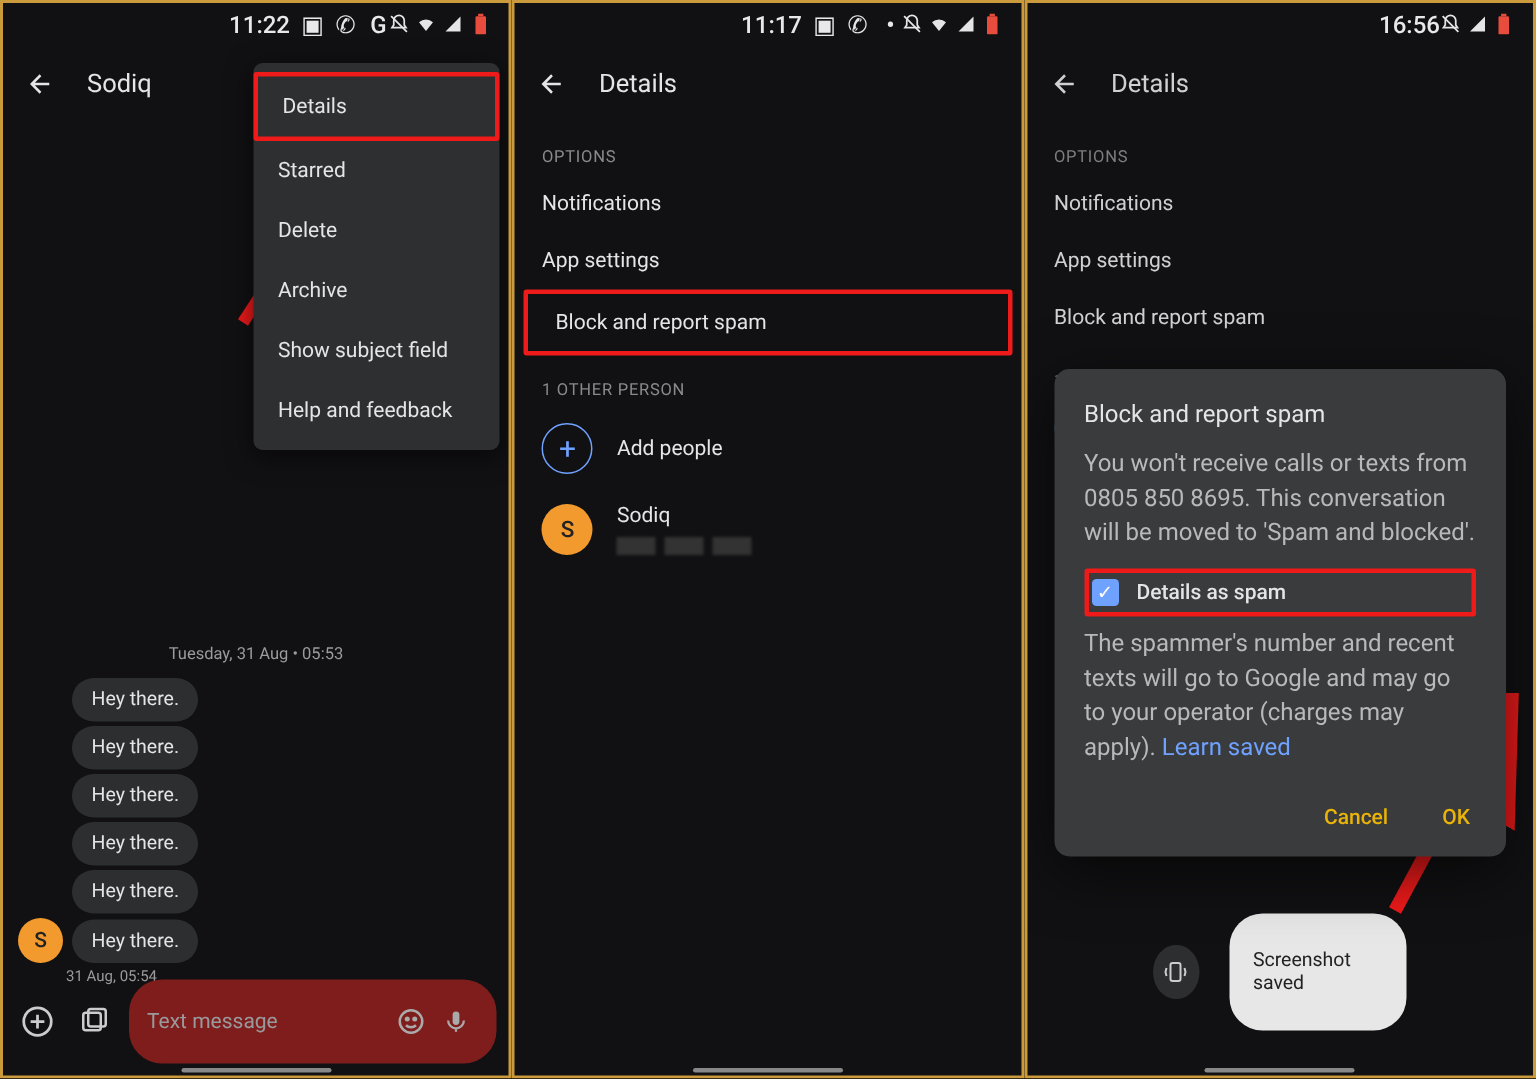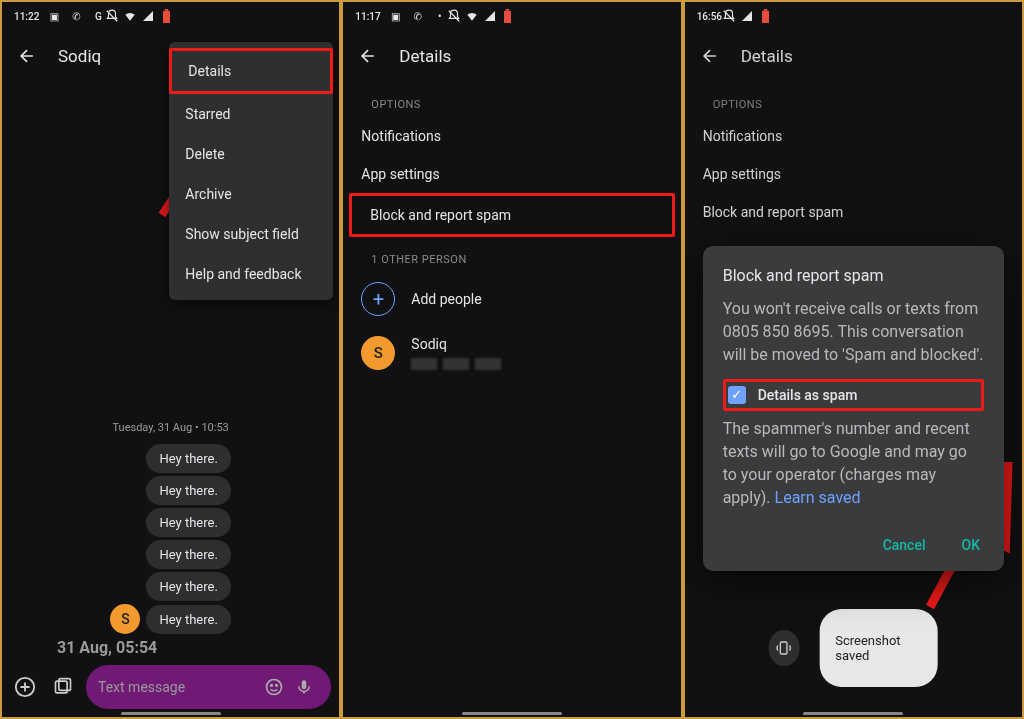--- a/index.html
+++ b/index.html
@@ -1,70 +1,70 @@
 <!DOCTYPE html>
 <html><head>
 <meta charset="utf-8">
 <style>
 * { margin: 0; padding: 0; box-sizing: border-box; font-family: Roboto, Arial, sans-serif; }
 body { background: #000; width: 1024px; height: 719px; display: flex; }
 .panel { flex: 1; height: 719px; border: 2px solid #ca9a3d; background: #111113; position: relative; overflow: hidden; color: #e5e5e7; }
 
 
-.statusbar { height: 28px; display: flex; align-items: center; justify-content: flex-start; padding: 0 12px; font-size: 10px; font-weight: 500; color: #e8e8ea; }
+.statusbar { height: 28px; display: flex; align-items: center; justify-content: flex-end; padding: 0 12px; font-size: 16px; font-weight: 500; color: #e8e8ea; }
 .sb-left { display: flex; align-items: center; gap: 8px; }
 .sb-right { display: flex; align-items: center; gap: 4px; }
 .sb-icon { width: 14px; height: 14px; display: inline-flex; align-items: center; justify-content: center; }
 
 
 .headerrow { height: 52px; display: flex; align-items: center; padding: 0 14px; gap: 20px; }
 .back { width: 22px; height: 22px; display: flex; align-items: center; justify-content: center; cursor: pointer; }
 .headertitle { font-size: 17px; font-weight: 400; }
 
 
 .dropdown { position: absolute; top: 40px; right: 6px; width: 164px; background: #2e2f31; border-radius: 6px; box-shadow: 0 4px 18px rgba(0,0,0,.6); padding: 6px 0; z-index: 5; }
 .dd-item { padding: 12px 16px; font-size: 14px; cursor: pointer; white-space: nowrap; }
 .redbox { border: 3px solid #ef1a1a; border-radius: 2px; }
 .arrow { position: absolute; z-index: 4; pointer-events: none; }
 
 
 .timestamp-center { text-align: center; font-size: 11px; color: #9b9b9d; margin: 6px 0 10px; }
 .msgs { position: absolute; bottom: 60px; left: 0; right: 0; padding: 0 10px; }
-.bubble-row { display: flex; align-items: flex-end; margin: 3px 0; justify-content: center; }
+.bubble-row { display: flex; align-items: flex-end; margin: 3px 0; }
 .avatar { width: 30px; height: 30px; border-radius: 50%; background: #f29a2e; color: #222; display: flex; align-items: center; justify-content: center; font-size: 14px; font-weight: 500; margin-right: 6px; }
 .avatar-spacer { width: 36px; }
 .bubble { background: #2d2e30; border-radius: 16px; padding: 7px 13px; font-size: 13px; }
-.msg-ts { font-size: 16px; color: #9a9a9c; margin-left: 45px; margin-top: 4px; font-weight: bold; }
+.msg-ts { font-size: 10px; color: #9a9a9c; margin-left: 32px; margin-top: 4px; }
 
 
 .composer { position: absolute; bottom: 8px; left: 0; right: 0; display: flex; align-items: center; padding: 0 8px; gap: 8px; }
 .cb { width: 30px; height: 30px; display: flex; align-items: center; justify-content: center; color: #ccc; cursor: pointer; }
-.inputpill { flex: 1; background: #701a75; border-radius: 22px; height: 44px; display: flex; align-items: center; padding: 0 12px; color: #9a9a9c; font-size: 14px; }
+.inputpill { flex: 1; background: #7f1d1d; border-radius: 22px; height: 56px; display: flex; align-items: center; padding: 0 12px; color: #9a9a9c; font-size: 14px; }
 .inputpill .spacer { flex: 1; }
 .navhint { position: absolute; bottom: 2px; left: 50%; transform: translateX(-50%); width: 100px; height: 3px; background: #888; border-radius: 2px; }
 
 
-.sectionlabel { font-size: 11px; color: #8a8a8c; letter-spacing: .5px; padding: 16px 28px 6px; }
+.sectionlabel { font-size: 11px; color: #8a8a8c; letter-spacing: .5px; padding: 16px 18px 6px; }
 .option { padding: 11px 18px; font-size: 14px; cursor: pointer; }
 .personitem { display: flex; align-items: flex-start; padding: 10px 18px; gap: 16px; cursor: pointer; }
 .plusicon { width: 34px; height: 34px; border-radius: 50%; border: 1.5px solid #6fa1ff; color: #6fa1ff; display: flex; align-items: center; justify-content: center; font-size: 20px; }
 .pavatar { width: 34px; height: 34px; border-radius: 50%; background: #f29a2e; color: #222; display: flex; align-items: center; justify-content: center; font-size: 15px; font-weight: 500; }
 .pname { font-size: 14px; }
 .blurred { display: flex; gap: 6px; margin-top: 6px; }
 .blurred span { width: 26px; height: 12px; background: #333; filter: blur(1px); }
 
 
 .dialog { position: absolute; top: 244px; left: 18px; right: 18px; background: #3a3b3d; border-radius: 10px; padding: 20px 20px 12px; box-shadow: 0 10px 40px rgba(0,0,0,.6); z-index: 10; }
 .dlg-title { font-size: 16px; margin-bottom: 12px; }
 .dlg-text { font-size: 16px; color: #b9b9bb; line-height: 1.45; }
 .dlg-check { display: flex; align-items: center; gap: 12px; margin: 12px 0 6px; padding: 4px 2px; }
 .chkbox { width: 18px; height: 18px; border-radius: 3px; background: #6fa1ff; display: flex; align-items: center; justify-content: center; color: #fff; font-size: 13px; }
 .dlg-link { color: #6fa1ff; cursor: pointer; }
 .dlg-actions { display: flex; justify-content: flex-end; gap: 28px; margin-top: 22px; }
-.dlg-btn { color: #14b8a6; font-size: 14px; font-weight: 500; cursor: pointer; padding: 6px 4px; }
+.dlg-btn { color: #eab308; font-size: 14px; font-weight: 500; cursor: pointer; padding: 6px 4px; }
 
 
 .snackbar { position: absolute; bottom: 30px; left: 50%; transform: translateX(-50%); display: flex; align-items: center; gap: 20px; }
 .snack-action { width: 36px; height: 36px; border-radius: 50%; background: #2d2e30; display: flex; align-items: center; justify-content: center; cursor: pointer; }
 .snack-pill { background: #e7e7e7; color: #222; padding: 24px 16px; border-radius: 22px; font-size: 13px; }
 
 .behind-dialog { opacity: .9; }
 </style>
 </head>
 <body>
@@ -124,21 +124,21 @@
   <svg class="arrow" style="top:68px; left:150px;" width="110" height="150" viewBox="0 0 110 150">
     <defs>
         <marker id="ah1" markerWidth="10" markerHeight="10" refX="7" refY="5" orient="auto">
           <polygon points="0,0 10,5 0,10" fill="#ef1a1a"></polygon>
         </marker>
       </defs>
     <line x1="10" y1="145" x2="95" y2="15" stroke="#ef1a1a" stroke-width="8" marker-end="url(#ah1)"></line>
   </svg>
 
   <div class="msgs">
-    <div class="timestamp-center">Tuesday, 31 Aug • 10:53</div>
+    <div class="timestamp-center">Tuesday, 31 Aug • 05:53</div>
     <div class="bubble-row">
         <div class="avatar-spacer"></div>
         <div class="bubble">Hey there.</div>
       </div>
     <div class="bubble-row">
         <div class="avatar-spacer"></div>
         <div class="bubble">Hey there.</div>
       </div>
     <div class="bubble-row">
         <div class="avatar-spacer"></div>

